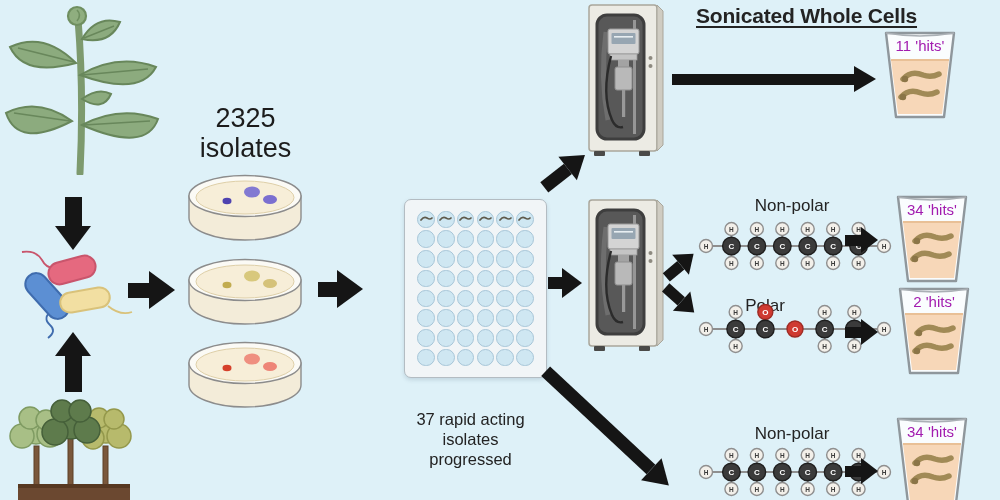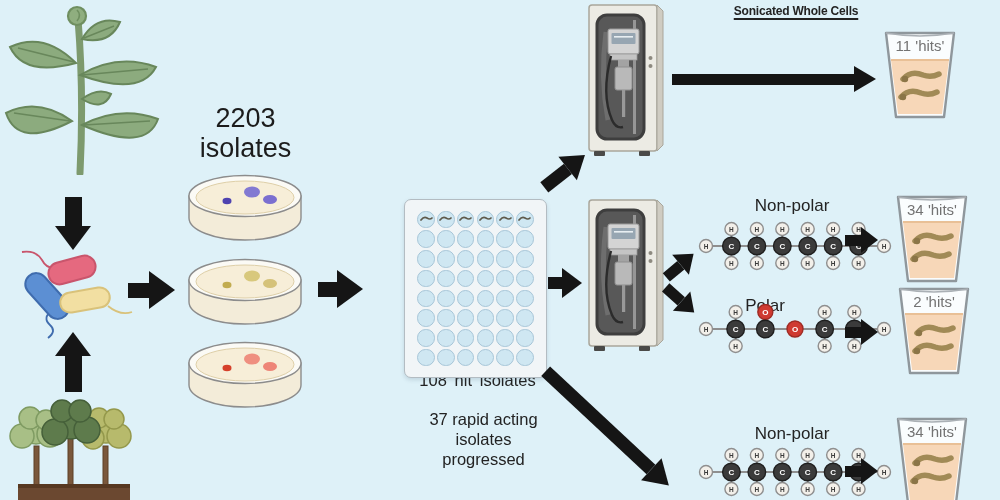--- a/index.html
+++ b/index.html
@@ -7,21 +7,21 @@
     position:relative; width:1000px; height:500px; overflow:hidden;
     background: var(--bg, #def1f8);
     font-family: "Liberation Sans", sans-serif;
     color:#232323;
   }
   .abs { position:absolute; }
   .txt { position:absolute; text-align:center; color:#232323; }
   .preline { white-space:pre-line; }
   .big-label { font-size:27px; line-height:1.12; color:#1c1c1c; }
   .body-text { font-size:16.5px; line-height:1.22; }
-  .sec-title { font-size:12px; font-weight:700; letter-spacing:-0.2px; white-space:nowrap;
+  .sec-title { font-size:21px; font-weight:700; letter-spacing:-0.2px; white-space:nowrap;
     text-decoration:underline; text-decoration-thickness:2px; text-underline-offset:3px; }
   .mol-label { font-size:17px; }
 
   
   .arh, .arv { position:absolute; }
   .arh { display:flex; align-items:center; }
   .arh .sh { flex:1; height:var(--sh); background:var(--arrow,#151515); }
   .arh .hd { width:0; height:0;
     border-top:var(--hh) solid transparent; border-bottom:var(--hh) solid transparent;
     border-left:var(--hw) solid var(--arrow,#151515); }
@@ -41,21 +41,21 @@
     box-shadow:0 2px 4px rgba(60,90,110,.18);
     display:flex; align-items:center; justify-content:center; }
   .plate-grid { display:grid; grid-template-columns:repeat(6, 17.4px); grid-auto-rows:17.4px; gap:2.4px; }
   .well { width:17.4px; height:17.4px; border-radius:50%; border:1px solid #a7c6d8;
     box-sizing:border-box; display:flex; align-items:center; justify-content:center; }
 
   
   .cup { position:absolute; width:84px; height:90px; }
   .cup svg { display:block; }
   .cup-label { position:absolute; top:7px; left:0; right:0; text-align:center;
-    font-size:15px; color:#737373; }
+    font-size:15px; color:#a21caf; }
   .mol { position:absolute; }
 </style>
 </head>
 <body>
 
 <div id="canvas">
 
   <svg class="abs" style="left:4px;top:3px" width="160" height="172" viewBox="0 0 160 172">
     <path d="M76,170 Q80,90 74,16" stroke="#7d9a6e" stroke-width="7" fill="none" stroke-linecap="round"></path>
     <circle cx="73" cy="13" r="9" fill="#8fae7f" stroke="#6f8f60" stroke-width="2.2"></circle>
@@ -120,21 +120,21 @@
     </g>
     <g fill="#5e7b4c" stroke="#46603a" stroke-width="1.5">
       <circle cx="71" cy="24" r="17"></circle>
         <circle cx="55" cy="34" r="13"></circle>
         <circle cx="87" cy="32" r="13"></circle>
       <circle cx="62" cy="13" r="11"></circle>
         <circle cx="80" cy="13" r="11"></circle>
     </g>
   </svg>
 
-  <div class="txt big-label preline" style="left:178px;top:103px;width:135px">2203
+  <div class="txt big-label preline" style="left:178px;top:103px;width:135px">2325
 isolates</div>
 
   <div class="arh" style="left:128px;top:271px;width:47px;height:38px;--sh:15px;--hh:19px;--hw:26px">
     <div class="sh"></div>
       <div class="hd"></div>
   </div>
 
   <svg class="abs" style="left:186px;top:168px" width="118" height="82" viewBox="0 0 118 82">
     <path d="M3,28 L3,50 C3,62 28,72 59,72 C90,72 115,62 115,50 L115,28 Z" fill="#f3ecd9" stroke="#8c8c8c" stroke-width="1.4"></path>
     <ellipse cx="59" cy="28" rx="56" ry="20.5" fill="#fbfaf5" stroke="#8c8c8c" stroke-width="1.4"></ellipse>
@@ -158,22 +158,21 @@
     <ellipse cx="66" cy="24" rx="8" ry="5.5" fill="#ef8f80"></ellipse>
     <ellipse cx="41" cy="33" rx="4.5" ry="3.2" fill="#d6402a"></ellipse>
     <ellipse cx="84" cy="31.5" rx="7" ry="4.6" fill="#ee8577"></ellipse>
   </svg>
 
   <div class="arh" style="left:318px;top:270px;width:45px;height:38px;--sh:15px;--hh:19px;--hw:26px">
     <div class="sh"></div>
       <div class="hd"></div>
   </div>
 
-  <div class="txt body-text" style="left:405px;top:370px;width:145px">108 'hit' isolates</div>
-  <div class="txt body-text preline" style="left:421px;top:409px;width:125px">37 rapid acting
+  <div class="txt body-text preline" style="left:408px;top:409px;width:125px">37 rapid acting
 isolates
 progressed</div>
 
   <div class="plate" style="left:404px;top:199px;width:141px;height:177px">
     <div class="plate-grid">
         <div class="well" style="background: rgb(207, 231, 242);">
           <svg width="13" height="8" viewBox="0 0 13 8">
             <path d="M1,5 Q4,1 7,3 T12,3" stroke="#5f5a4c" stroke-width="1.7" fill="none" stroke-linecap="round"></path>
           </svg>
         </div>

